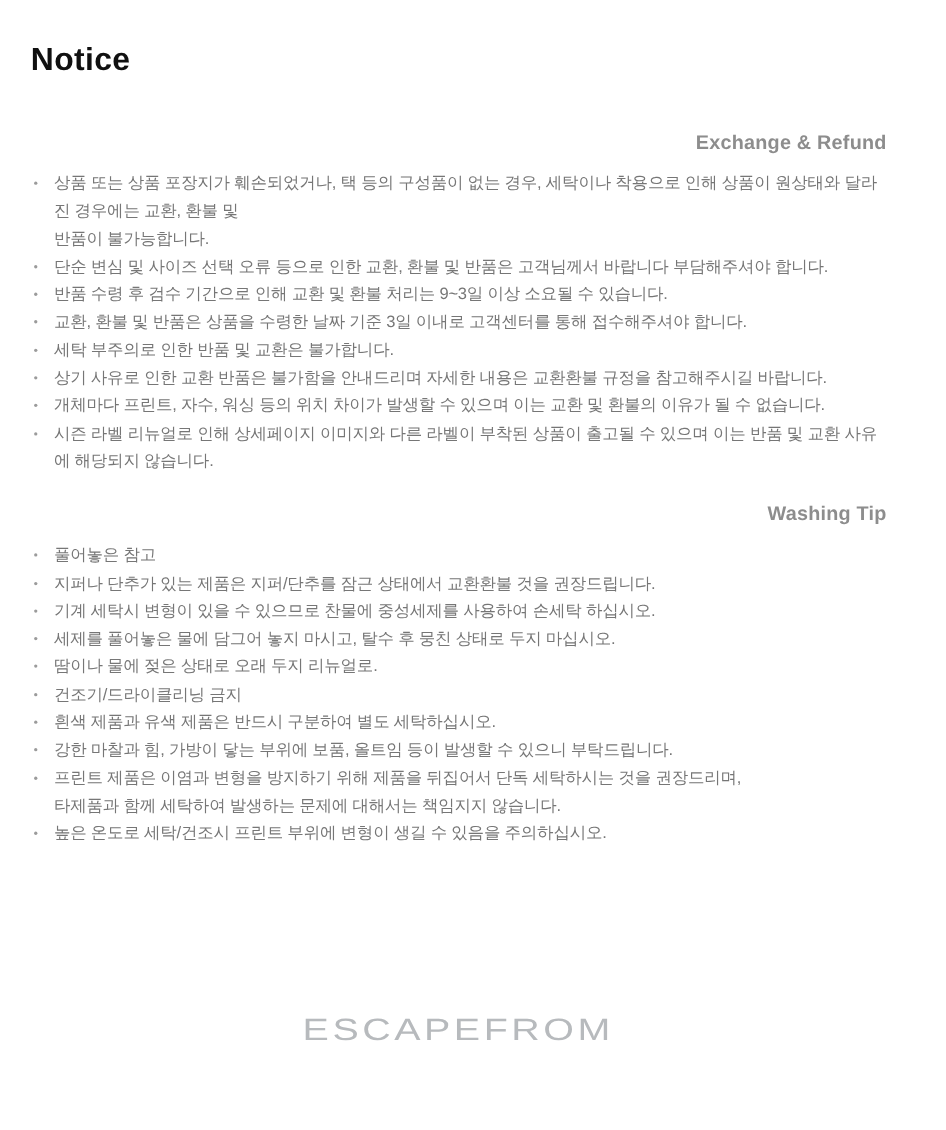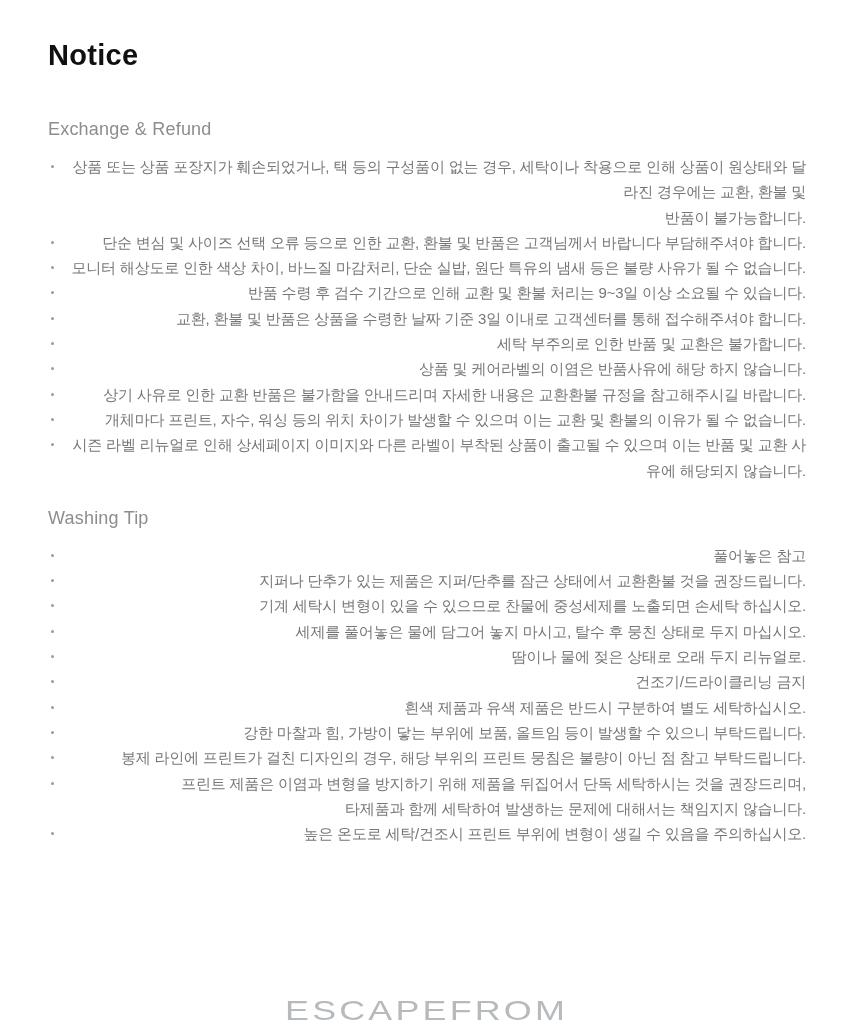--- a/index.html
+++ b/index.html
@@ -2,45 +2,46 @@
 <html><head>
 <meta charset="utf-8">
 <style>
   html, body { margin:0; padding:0; }
   body {
     width:860px; height:1027px;
     background:#ffffff;
     font-family:"Liberation Sans","DejaVu Sans",sans-serif;
     overflow:hidden;
   }
-  .page { box-sizing:border-box; width:840px; height:1027px; padding:38px 34px 0 48px; }
+  .page { box-sizing:border-box; width:840px; height:1027px; padding:38px 34px 0 28px; }
   .title {
     margin:0;
     font-size:29px; line-height:34px;
     font-weight:700; color:#101010; letter-spacing:0.3px;
   }
   .section-heading {
     font-size:18px; line-height:22px;
-    font-weight:400; color:#8d8d8d; letter-spacing:0.2px;
+    font-weight:700; color:#8d8d8d; letter-spacing:0.2px;
     margin:0;
+    text-align:right;
   }
   .section-exchange .section-heading { margin-top:46px; }
   .section-washing  .section-heading { margin-top:24px; }
   ul.bullets { list-style:none; margin:14px 0 0 0; padding:0; }
   ul.bullets li {
     display:flex; align-items:flex-start;
     font-size:15px; line-height:25.3px;
     color:#767676; letter-spacing:-0.2px;
   }
   .dot { flex:0 0 21px; position:relative; height:25.3px; }
   .dot::before {
     content:""; position:absolute; left:3px; top:11px;
     width:3px; height:3px; border-radius:50%; background:#9b9b9b;
   }
-  .txt { flex:1;text-align:right; }
+  .txt { flex:1; }
   .footer { margin-top:150px; text-align:center; }
   .brand-logo {
     display:inline-block;
     font-size:28px; line-height:30px; font-weight:500;
     color:#b7babd; letter-spacing:2.5px;
     transform:scaleX(1.28); transform-origin:center;
     white-space:nowrap;
   }
 </style>
 </head>
@@ -56,37 +57,29 @@
         <li>
           <span class="dot"></span>
           <span class="txt">상품 또는 상품 포장지가 훼손되었거나, 택 등의 구성품이 없는 경우, 세탁이나 착용으로 인해 상품이 원상태와 달라진 경우에는 교환, 환불 및<br>반품이 불가능합니다.</span>
         </li>
         <li>
           <span class="dot"></span>
           <span class="txt">단순 변심 및 사이즈 선택 오류 등으로 인한 교환, 환불 및 반품은 고객님께서 바랍니다 부담해주셔야 합니다.</span>
         </li>
         <li>
           <span class="dot"></span>
-          <span class="txt">모니터 해상도로 인한 색상 차이, 바느질 마감처리, 단순 실밥, 원단 특유의 냄새 등은 불량 사유가 될 수 없습니다.</span>
-        </li>
-        <li>
-          <span class="dot"></span>
           <span class="txt">반품 수령 후 검수 기간으로 인해 교환 및 환불 처리는 9~3일 이상 소요될 수 있습니다.</span>
         </li>
         <li>
           <span class="dot"></span>
           <span class="txt">교환, 환불 및 반품은 상품을 수령한 날짜 기준 3일 이내로 고객센터를 통해 접수해주셔야 합니다.</span>
         </li>
         <li>
           <span class="dot"></span>
           <span class="txt">세탁 부주의로 인한 반품 및 교환은 불가합니다.</span>
-        </li>
-        <li>
-          <span class="dot"></span>
-          <span class="txt">상품 및 케어라벨의 이염은 반품사유에 해당 하지 않습니다.</span>
         </li>
         <li>
           <span class="dot"></span>
           <span class="txt">상기 사유로 인한 교환 반품은 불가함을 안내드리며 자세한 내용은 교환환불 규정을 참고해주시길 바랍니다.</span>
         </li>
         <li>
           <span class="dot"></span>
           <span class="txt">개체마다 프린트, 자수, 워싱 등의 위치 차이가 발생할 수 있으며 이는 교환 및 환불의 이유가 될 수 없습니다.</span>
         </li>
         <li>
@@ -102,21 +95,21 @@
         <li>
           <span class="dot"></span>
           <span class="txt">풀어놓은 참고</span>
         </li>
         <li>
           <span class="dot"></span>
           <span class="txt">지퍼나 단추가 있는 제품은 지퍼/단추를 잠근 상태에서 교환환불 것을 권장드립니다.</span>
         </li>
         <li>
           <span class="dot"></span>
-          <span class="txt">기계 세탁시 변형이 있을 수 있으므로 찬물에 중성세제를 노출되면 손세탁 하십시오.</span>
+          <span class="txt">기계 세탁시 변형이 있을 수 있으므로 찬물에 중성세제를 사용하여 손세탁 하십시오.</span>
         </li>
         <li>
           <span class="dot"></span>
           <span class="txt">세제를 풀어놓은 물에 담그어 놓지 마시고, 탈수 후 뭉친 상태로 두지 마십시오.</span>
         </li>
         <li>
           <span class="dot"></span>
           <span class="txt">땀이나 물에 젖은 상태로 오래 두지 리뉴얼로.</span>
         </li>
         <li>
@@ -126,24 +119,20 @@
         <li>
           <span class="dot"></span>
           <span class="txt">흰색 제품과 유색 제품은 반드시 구분하여 별도 세탁하십시오.</span>
         </li>
         <li>
           <span class="dot"></span>
           <span class="txt">강한 마찰과 힘, 가방이 닿는 부위에 보품, 올트임 등이 발생할 수 있으니 부탁드립니다.</span>
         </li>
         <li>
           <span class="dot"></span>
-          <span class="txt">봉제 라인에 프린트가 걸친 디자인의 경우, 해당 부위의 프린트 뭉침은 불량이 아닌 점 참고 부탁드립니다.</span>
-        </li>
-        <li>
-          <span class="dot"></span>
           <span class="txt">프린트 제품은 이염과 변형을 방지하기 위해 제품을 뒤집어서 단독 세탁하시는 것을 권장드리며,<br>타제품과 함께 세탁하여 발생하는 문제에 대해서는 책임지지 않습니다.</span>
         </li>
         <li>
           <span class="dot"></span>
           <span class="txt">높은 온도로 세탁/건조시 프린트 부위에 변형이 생길 수 있음을 주의하십시오.</span>
         </li>
       </ul>
   </section>
 
   <div class="footer">

